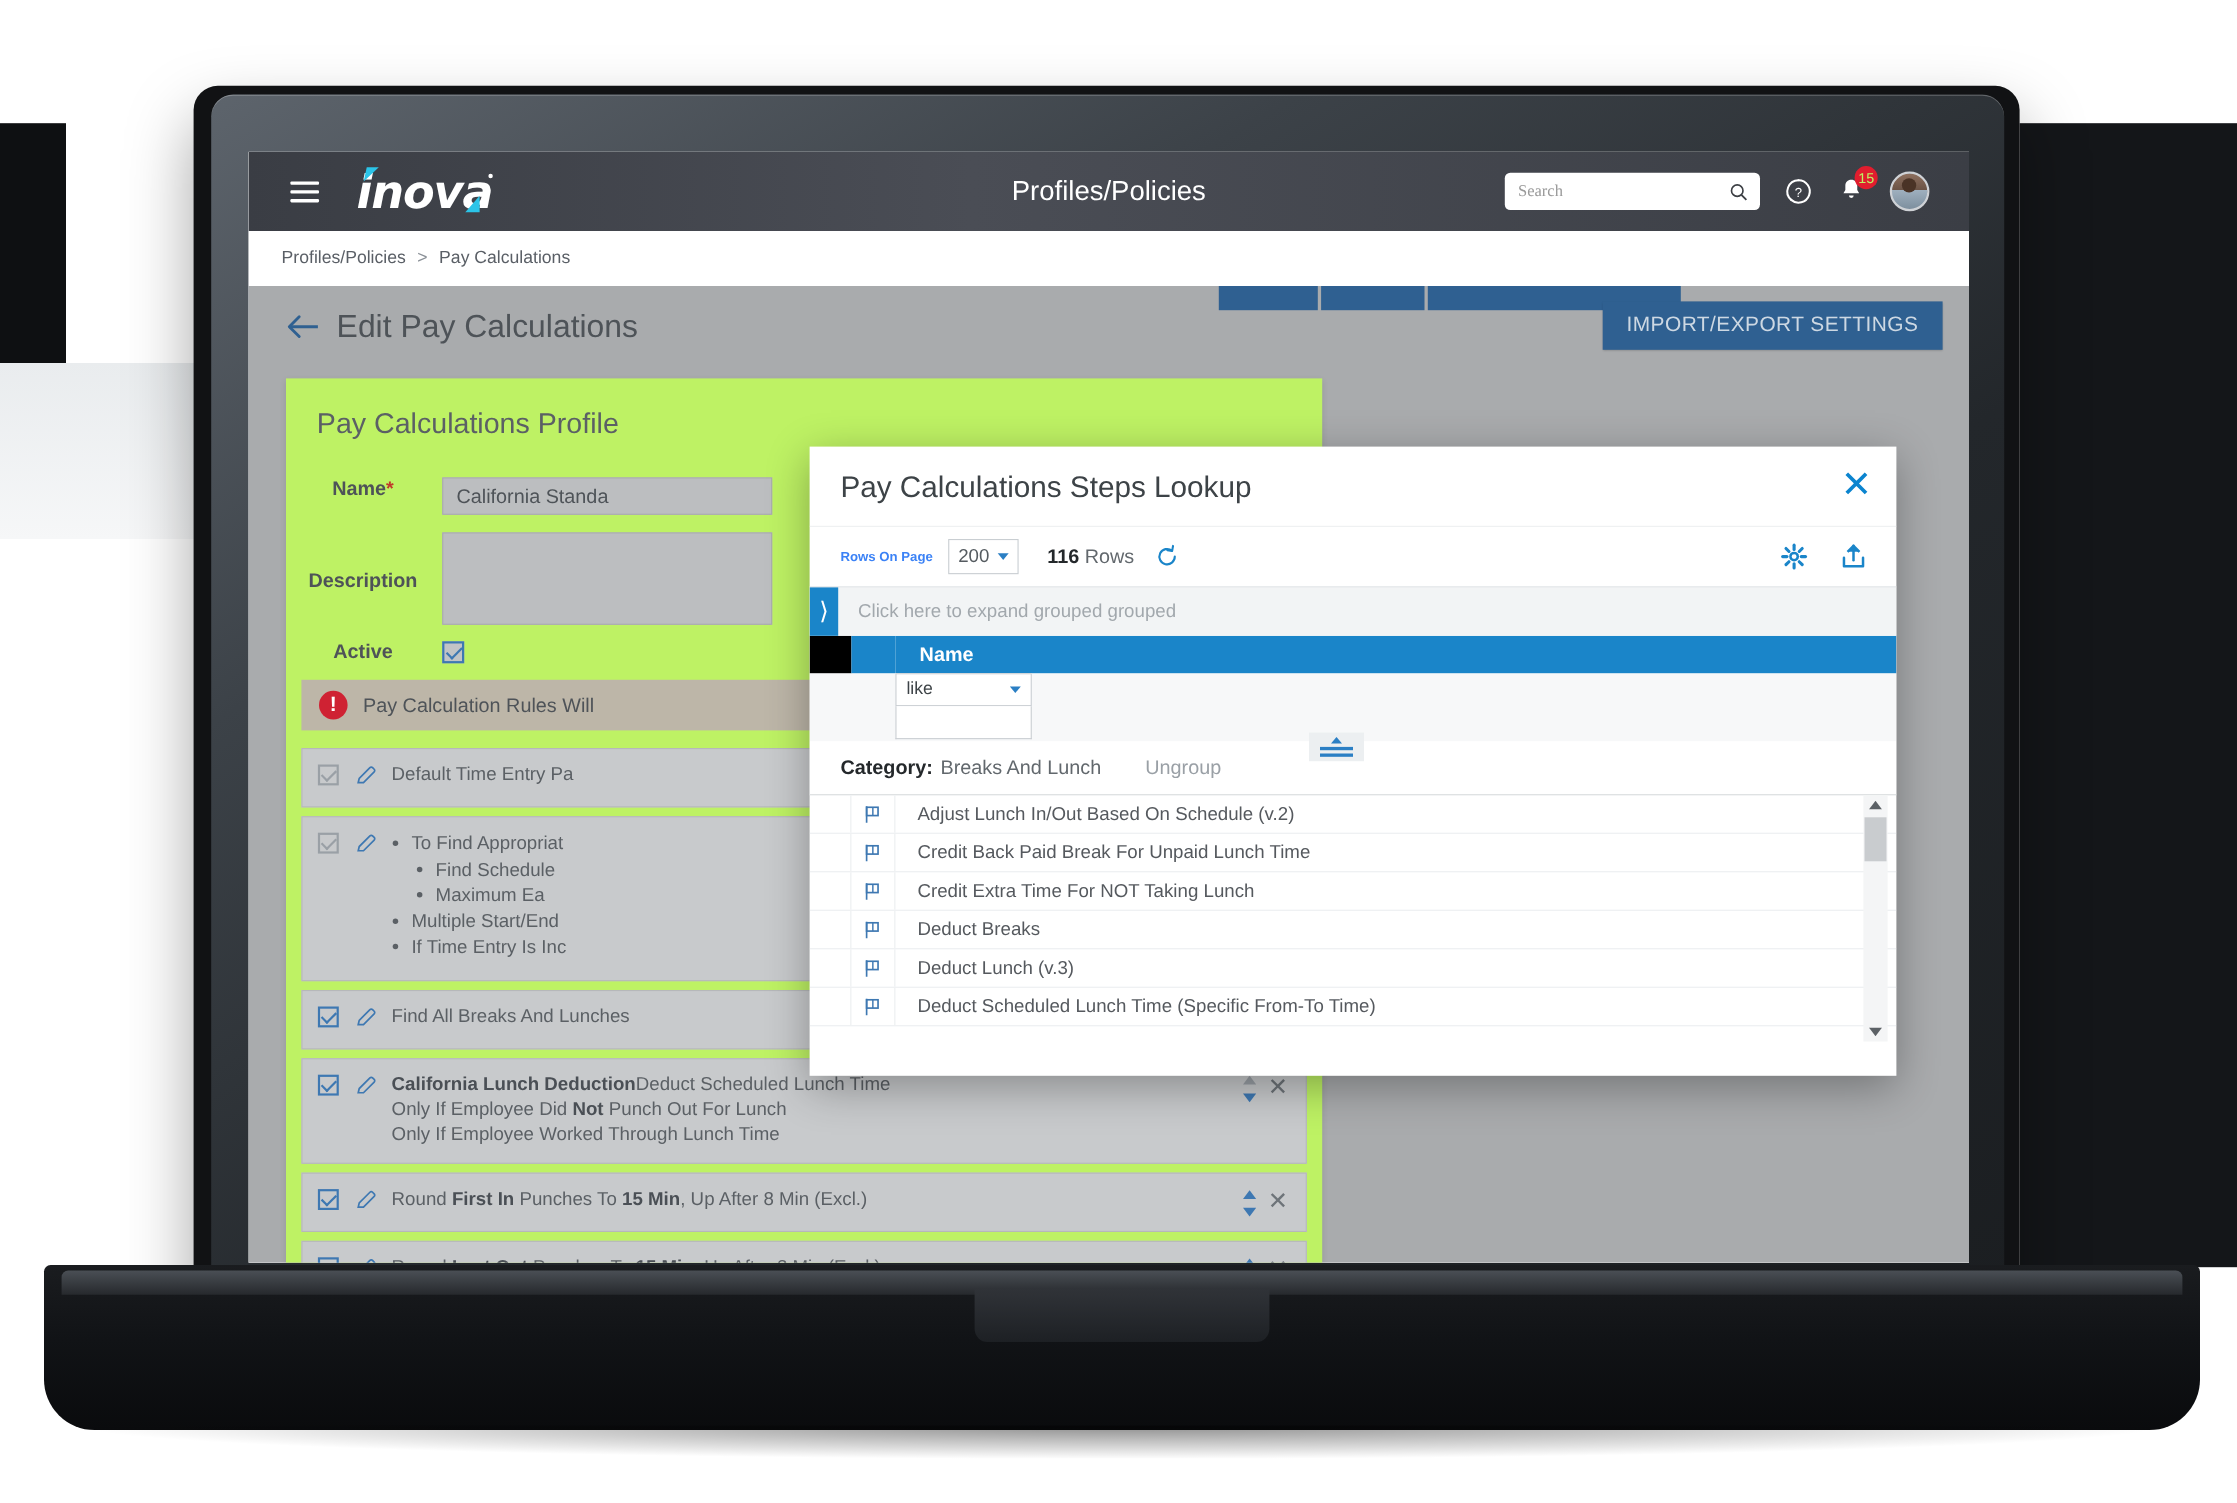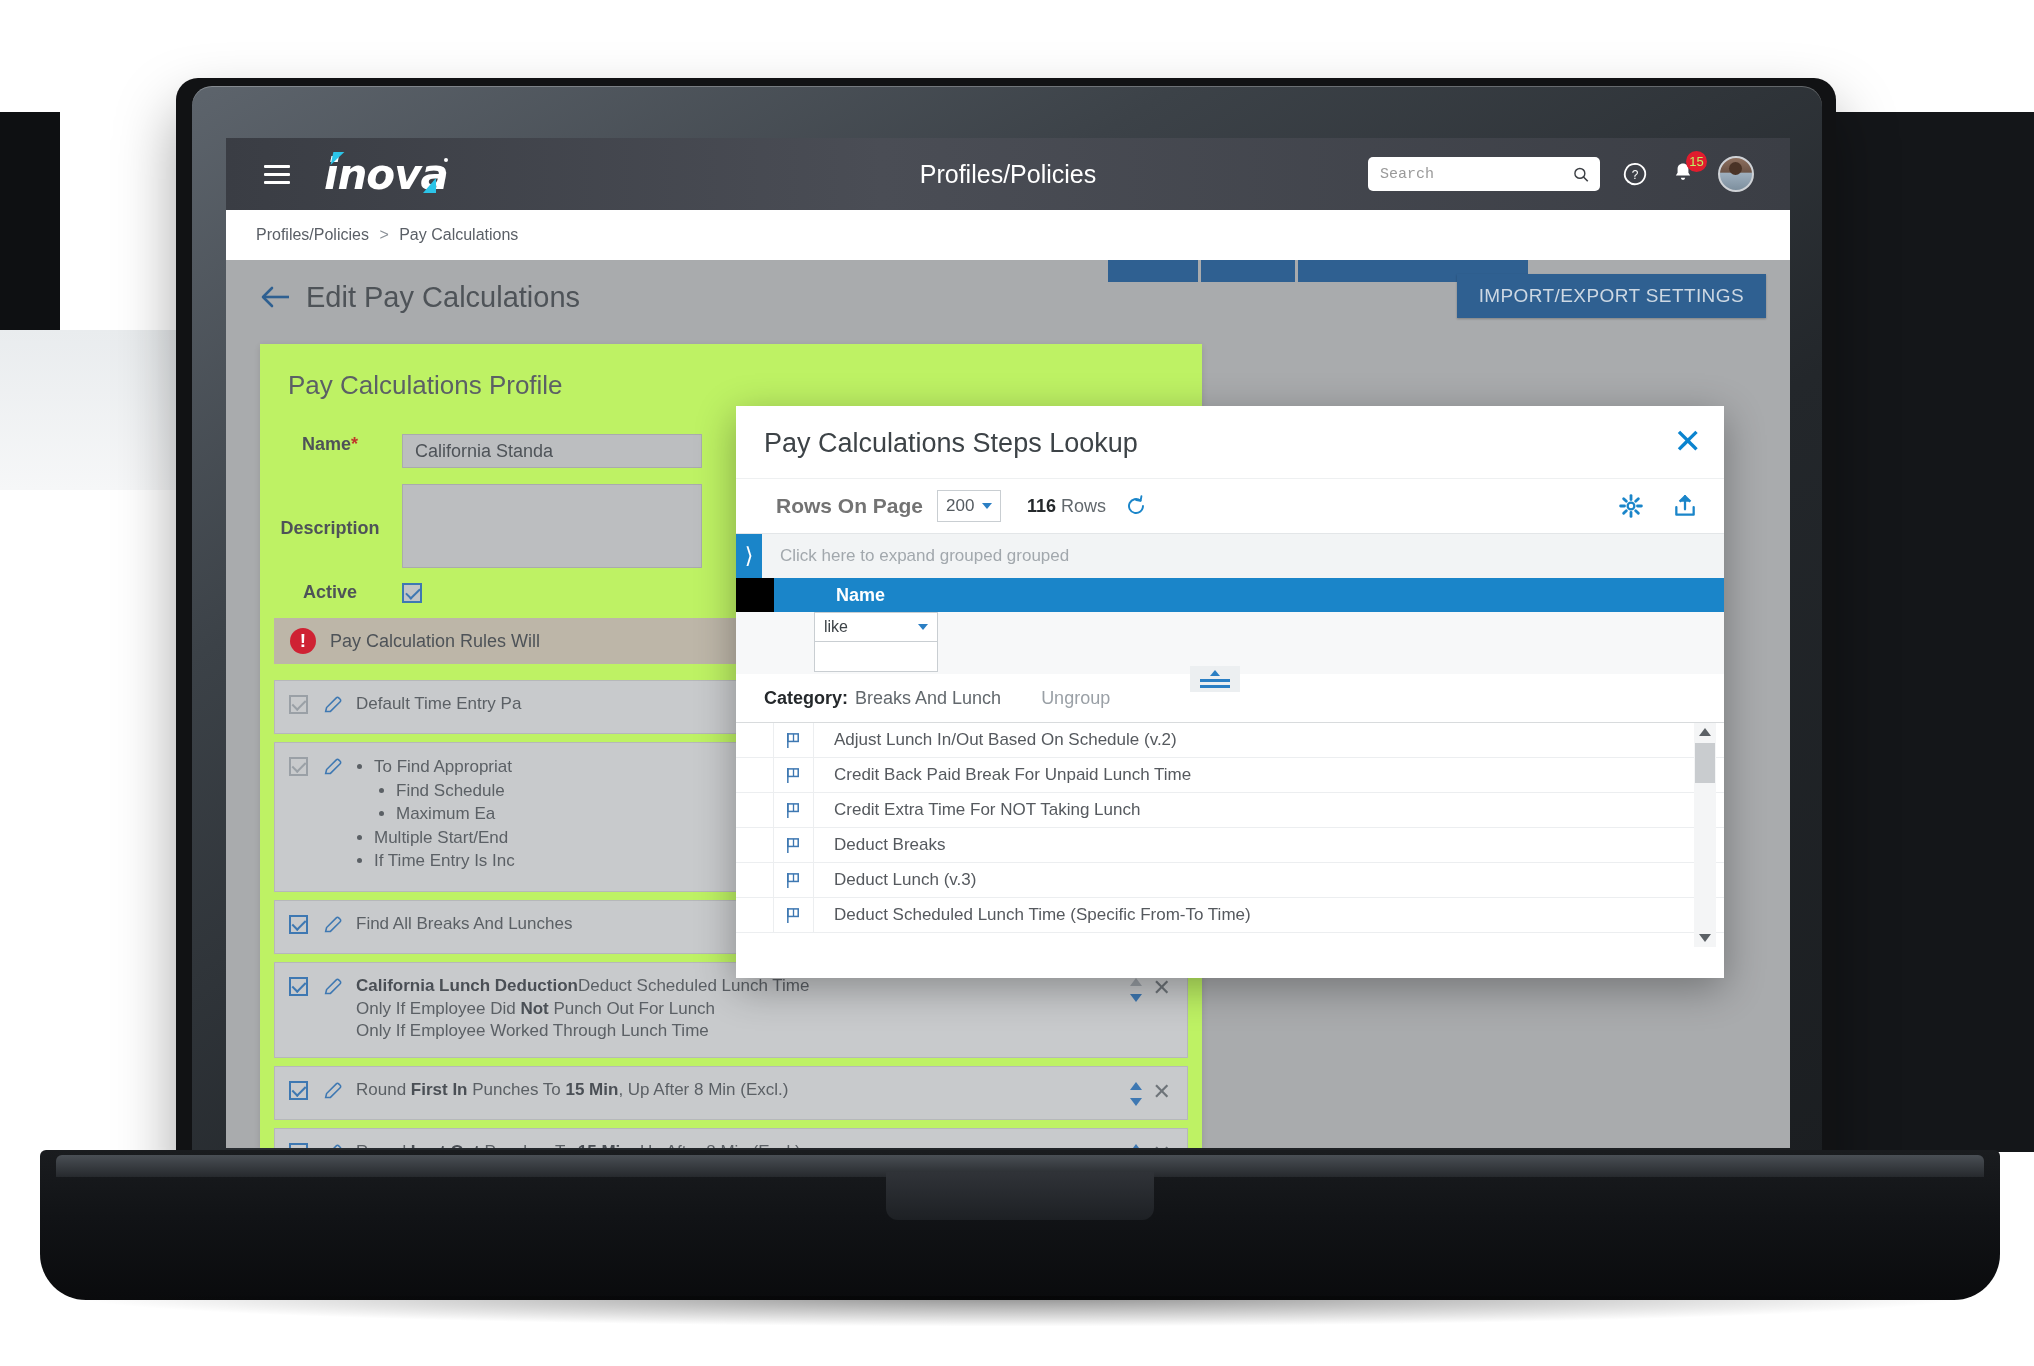--- a/index.html
+++ b/index.html
@@ -86,21 +86,21 @@
     position:absolute;left:0;right:0;text-align:center;
     font-size:25px;color:#ffffff;font-weight:400;pointer-events:none;
   }
   .topbar-right{margin-left:auto;display:flex;align-items:center;gap:22px;margin-right:36px;}
   .searchbox{
     width:232px;height:34px;background:#fff;border-radius:5px;
     display:flex;align-items:center;padding:0 10px;box-sizing:border-box;
   }
   .searchbox input{
     border:0;outline:0;flex:1;font-size:15px;color:#a16207;
-    font-family:Liberation Mono, monospace;background:transparent;
+    font-family:Liberation Serif, serif;background:transparent;
   }
   .searchbox input::placeholder{color:#9a9a9a;}
   .help-icon{width:26px;height:26px;color:#fff;}
   .bell-wrap{position:relative;width:26px;height:28px;}
   .badge{
     position:absolute;right:-11px;top:-9px;background:#e11d2e;color:#bef264;
     font-size:13px;min-width:21px;height:21px;border-radius:11px;
     display:flex;align-items:center;justify-content:center;padding:0 3px;box-sizing:border-box;
     font-weight:400;
   }
@@ -212,21 +212,21 @@
   .modal-head{height:72px;position:relative;}
   .modal-title{position:absolute;left:28px;top:22px;font-size:27px;color:#3d4347;}
   .modal-close{
     position:absolute;right:22px;top:18px;font-size:34px;color:#0b84cf;
     cursor:pointer;line-height:1;font-family:"Liberation Sans", sans-serif;
   }
   .modal-toolbar{
     height:54px;display:flex;align-items:center;position:relative;
     border-top:1px solid #eef0f1;
   }
-  .rop-label{margin-left:40px;font-size:21px;font-weight:bold;color:#737373;}
+  .rop-label{margin-left:28px;font-size:12px;font-weight:bold;color:#3b82f6;}
   .rop-select{
     margin-left:14px;width:64px;height:32px;border:1px solid #c9ced2;background:#fff;
     display:flex;align-items:center;justify-content:space-between;padding:0 8px;
     box-sizing:border-box;font-size:17px;color:#555b60;cursor:pointer;
   }
   .caret{width:0;height:0;border-left:5px solid transparent;border-right:5px solid transparent;
     border-top:6px solid #2b7fc4;}
   .rows-count{margin-left:26px;font-size:18px;color:#62686d;}
   .rows-count b{color:#24282b;}
   .refresh{margin-left:18px;width:24px;height:24px;cursor:pointer;}

